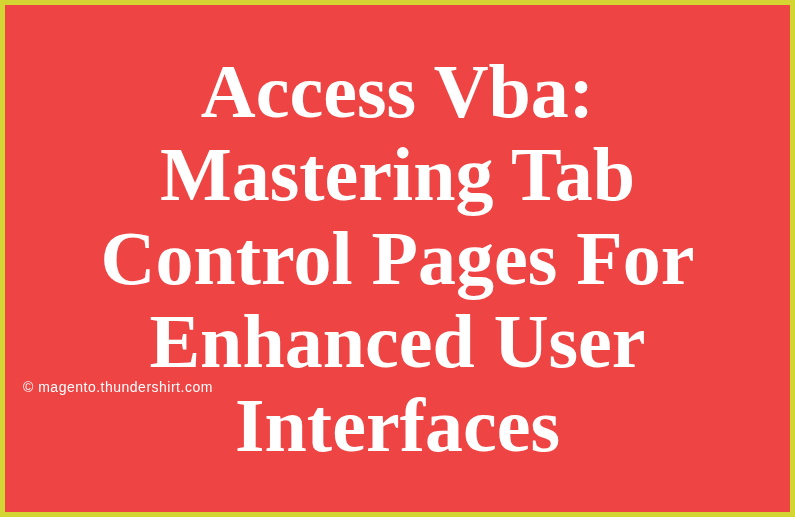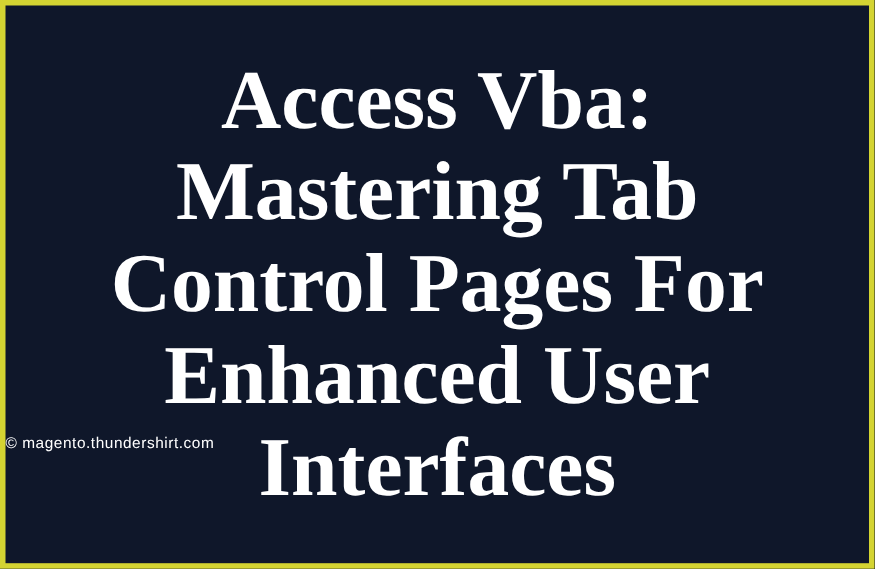--- a/index.html
+++ b/index.html
@@ -10,43 +10,42 @@
     body {
       width: 795px;
       height: 517px;
       background-color: #d4d432;
       padding: 5px;
       overflow: hidden;
     }
     .container {
       width: 100%;
       height: 100%;
-      background-color: #0f172a;
+      background-color: #ef4444;
       display: flex;
       align-items: center;
       justify-content: flex-end;
       position: relative;
     }
     .title {
       color: #ffffff;
       font-family: Georgia, 'Times New Roman', serif;
       font-size: 76px;
       text-align: center;
       line-height: 1.1;
       padding: 0 20px;
     }
     .copyright {
       position: absolute;
-      left: 0;
+      left: 18px;
       top: 374px;
       color: #ffffff;
       font-family: Arial, sans-serif;
       font-size: 14px;
       letter-spacing: 0.5px;
-      margin-top: 15px;
     }
   </style>
 </head>
 <body>
 
 <div class="container">
   <h1 class="title">Access Vba: Mastering Tab Control Pages For Enhanced User Interfaces</h1>
   <div class="copyright">© magento.thundershirt.com</div>
 </div>
 

